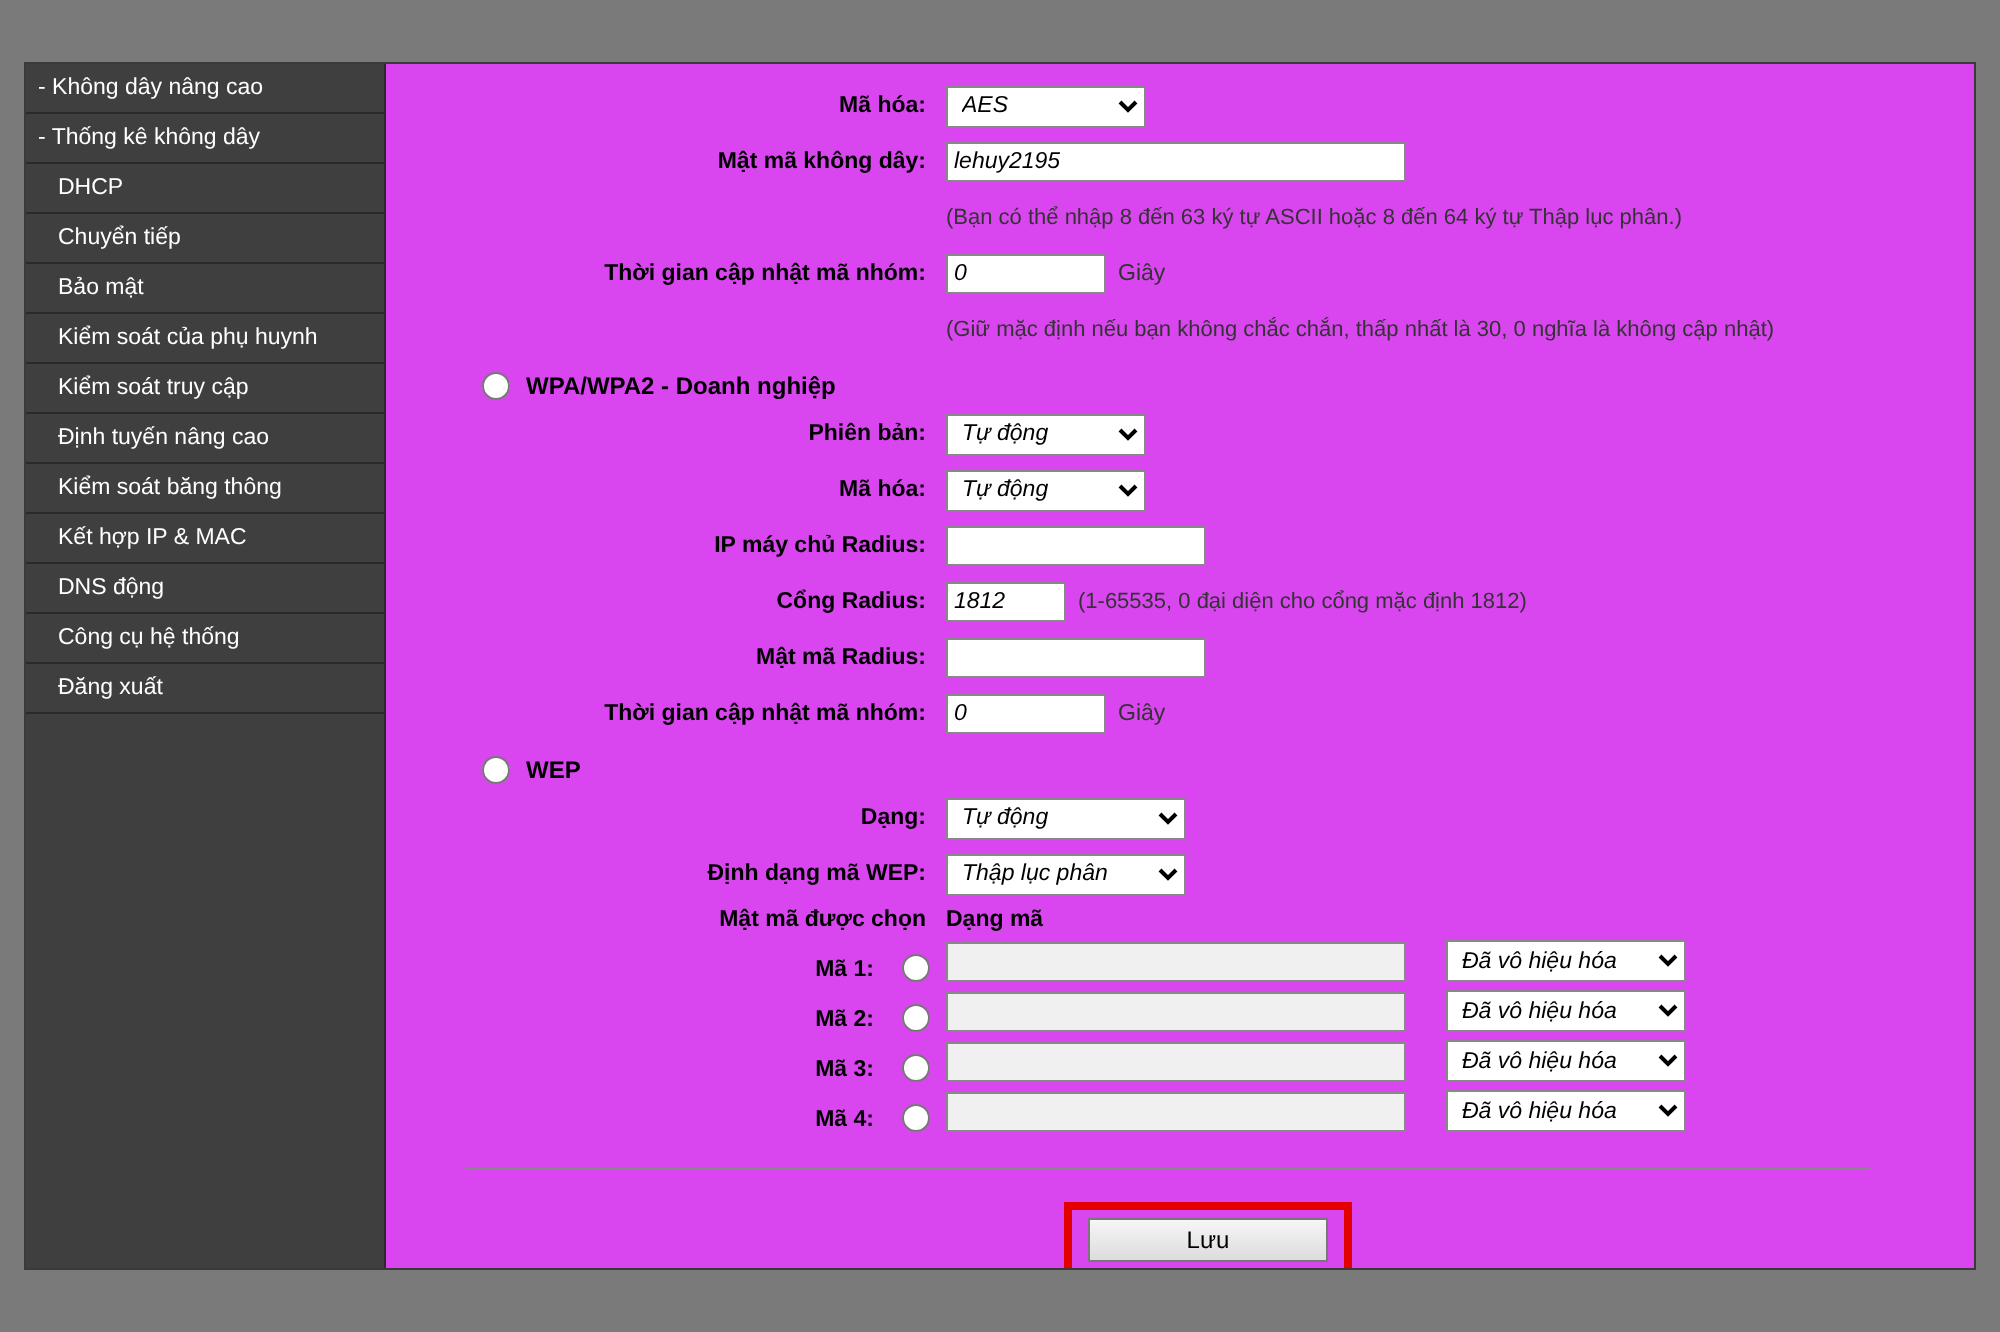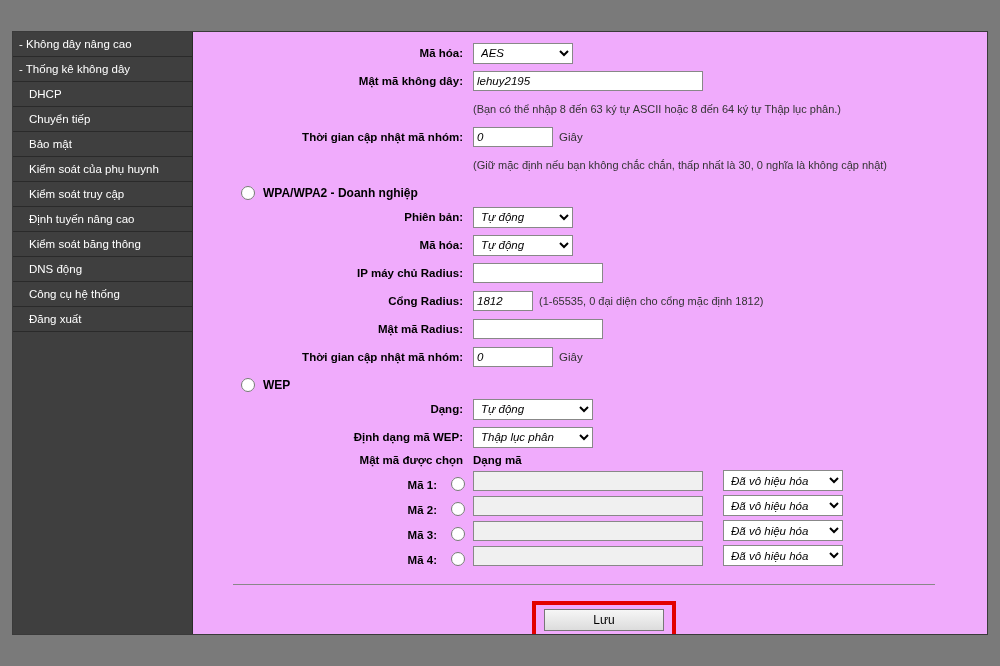--- a/index.html
+++ b/index.html
@@ -38,21 +38,21 @@
     font-size: 11.5px;
     cursor: pointer;
   }
   .sidebar-item.sub {
     padding-left: 6px;
   }
 
   
   .main {
     flex: 1;
-    background: #f0abfc;
+    background: #d946ef;
     padding: 10px 12px 10px 40px;
     position: relative;
     overflow: hidden;
   }
   .row {
     display: flex;
     align-items: center;
     margin-bottom: 6px;
     min-height: 22px;
   }
@@ -158,20 +158,21 @@
   <div class="sidebar" id="sidebar">
   <div class="sidebar-item sub">- Không dây nâng cao</div>
       <div class="sidebar-item sub">- Thống kê không dây</div>
       <div class="sidebar-item">DHCP</div>
       <div class="sidebar-item">Chuyển tiếp</div>
       <div class="sidebar-item">Bảo mật</div>
       <div class="sidebar-item">Kiểm soát của phụ huynh</div>
       <div class="sidebar-item">Kiểm soát truy cập</div>
       <div class="sidebar-item">Định tuyến nâng cao</div>
       <div class="sidebar-item">Kiểm soát băng thông</div>
+      <div class="sidebar-item">Kết hợp IP &amp; MAC</div>
       <div class="sidebar-item">DNS động</div>
       <div class="sidebar-item">Công cụ hệ thống</div>
       <div class="sidebar-item">Đăng xuất</div>
     </div>
 
   <div class="main">
 
     <div class="row">
       <div class="lbl">Mã hóa:</div>
       <div class="ctl">

